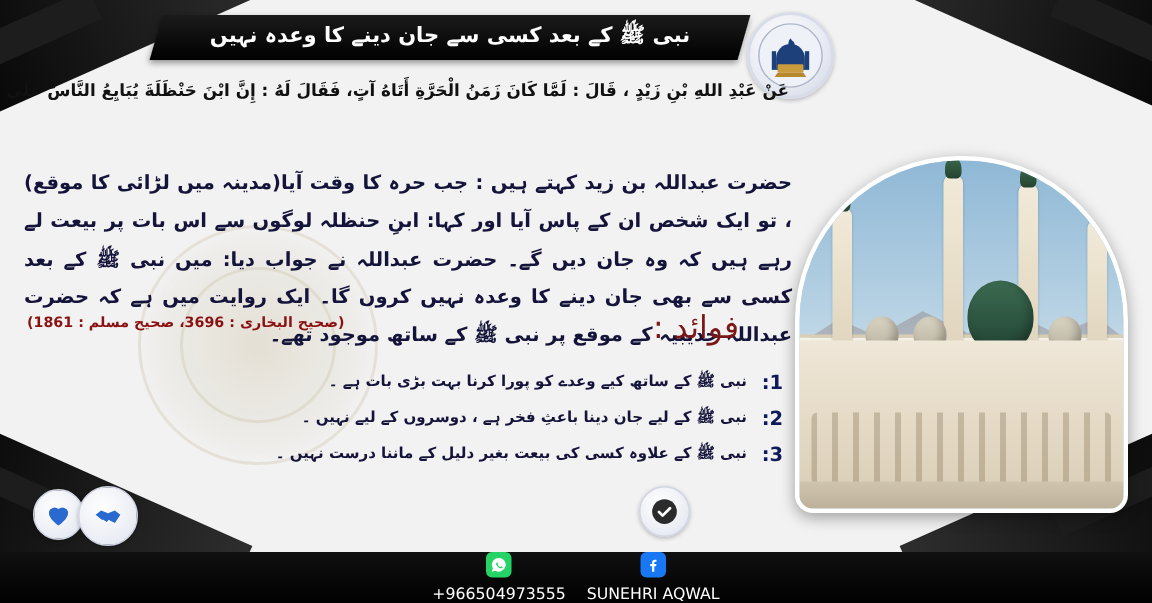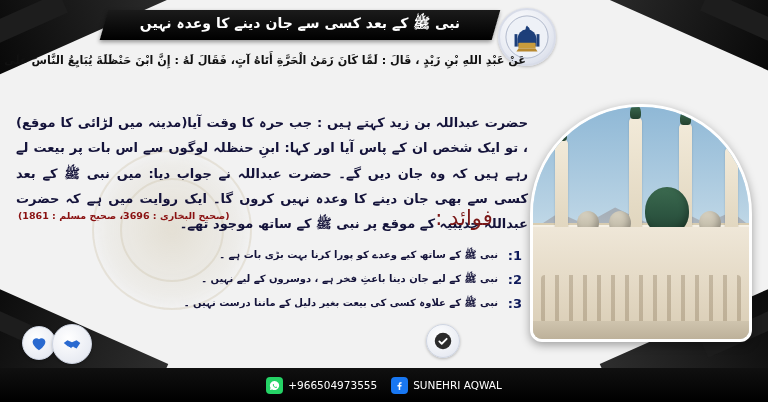--- a/index.html
+++ b/index.html
@@ -292,20 +292,21 @@
     gap: 14px;
     padding: 0 10px;
   }
   .contact-item {
     display: flex;
     align-items: center;
     gap: 5px;
     color: #ffffff;
     font-size: 10.5px;
     white-space: nowrap;
+    flex-direction: column;
   }
   .badge-icon {
     width: 17px; height: 17px;
     border-radius: 4px;
     display: flex; align-items: center; justify-content: center;
     flex: 0 0 auto;
   }
   .ic-whatsapp { background: #25D366; }
   .ic-youtube  { background: #FF0000; border-radius: 5px; }
   .ic-facebook { background: #1877F2; }

